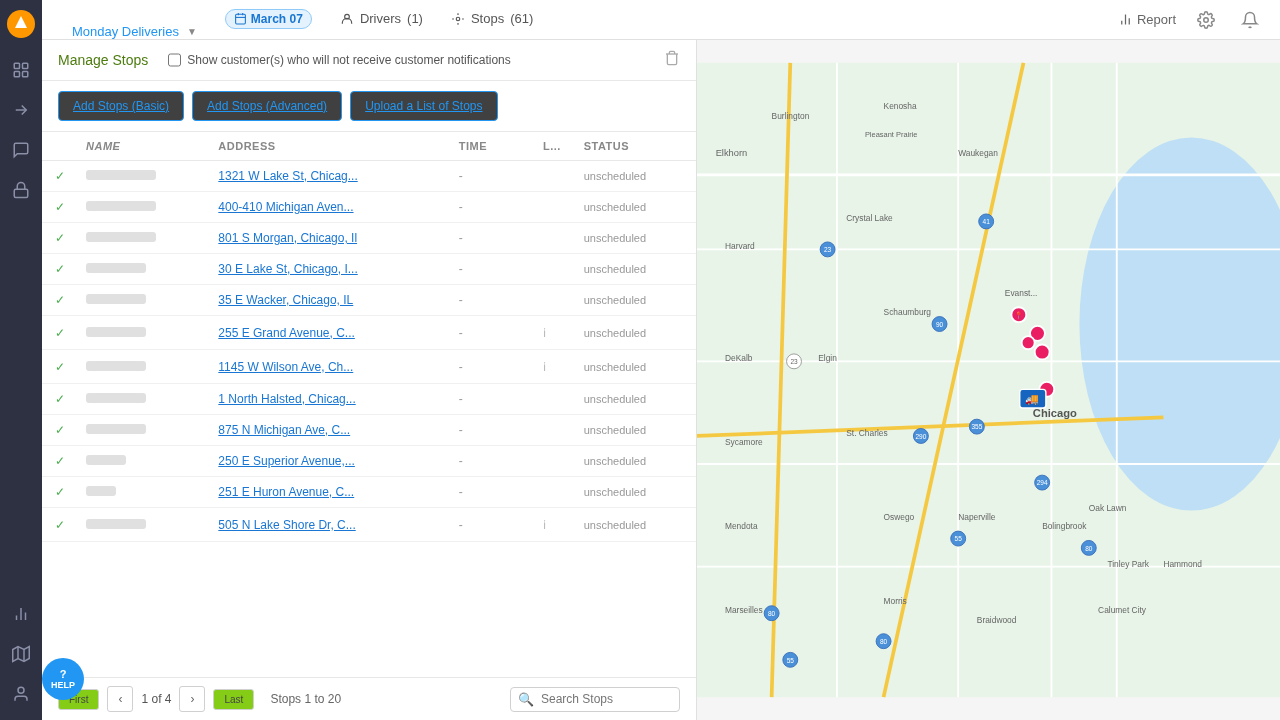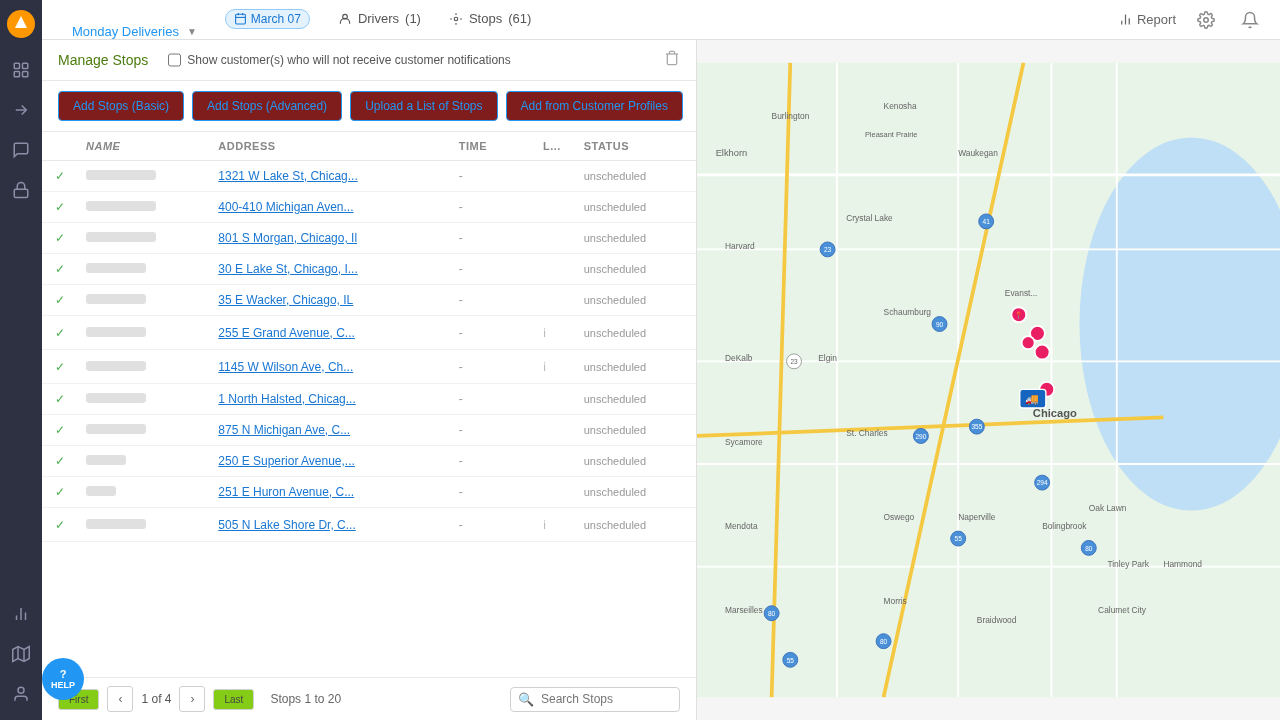--- a/index.html
+++ b/index.html
@@ -159,21 +159,22 @@
       cursor: pointer;
       font-weight: 500;
       border: 1px solid #d0d0d0;
       background: #fff;
       color: #333;
       white-space: nowrap;
     }
     .btn-outline-blue {
       border-color: #2196f3;
       color: #2196f3;
-      background: #7f1d1d;
+      background: #404040;
+      text-decoration: underline;
     }
 
     
     .table-container {
       flex: 1;
       overflow-y: auto;
     }
     table {
       width: 100%;
       border-collapse: collapse;
@@ -337,20 +338,21 @@
       display: flex;
       align-items: center;
       gap: 4px;
       background: #e3f2fd;
       border: 1px solid #90caf9;
       border-radius: 12px;
       padding: 2px 8px;
       font-size: 12px;
       color: #1976d2;
       cursor: pointer;
+      font-weight: bold;
     }
   </style>
 </head>
 <body>
 
 <div class="sidebar">
   <div class="sidebar-logo">
     <svg width="32" height="32" viewBox="0 0 32 32">
       <circle cx="16" cy="16" r="14" fill="#ff9800"></circle>
       <polygon points="16,8 22,20 10,20" fill="#fff"></polygon>
@@ -476,21 +478,20 @@
               <polyline points="3,6 5,6 21,6"></polyline>
               <path d="M19 6v14a2 2 0 0 1-2 2H7a2 2 0 0 1-2-2V6m3 0V4a2 2 0 0 1 2-2h4a2 2 0 0 1 2 2v2"></path>
             </svg>
         </span>
       </div>
 
       <div class="action-buttons">
         <button class="btn btn-outline-blue">Add Stops (Basic)</button>
         <button class="btn btn-outline-blue">Add Stops (Advanced)</button>
         <button class="btn btn-outline-blue">Upload a List of Stops</button>
-        <button class="btn btn-outline-blue">Add from Customer Profiles</button>
       </div>
 
       <div class="table-container">
         <table>
           <thead>
             <tr>
               <th class="col-check"></th>
               <th class="col-name">NAME</th>
               <th class="col-address">ADDRESS</th>
               <th class="col-time">TIME</th>

